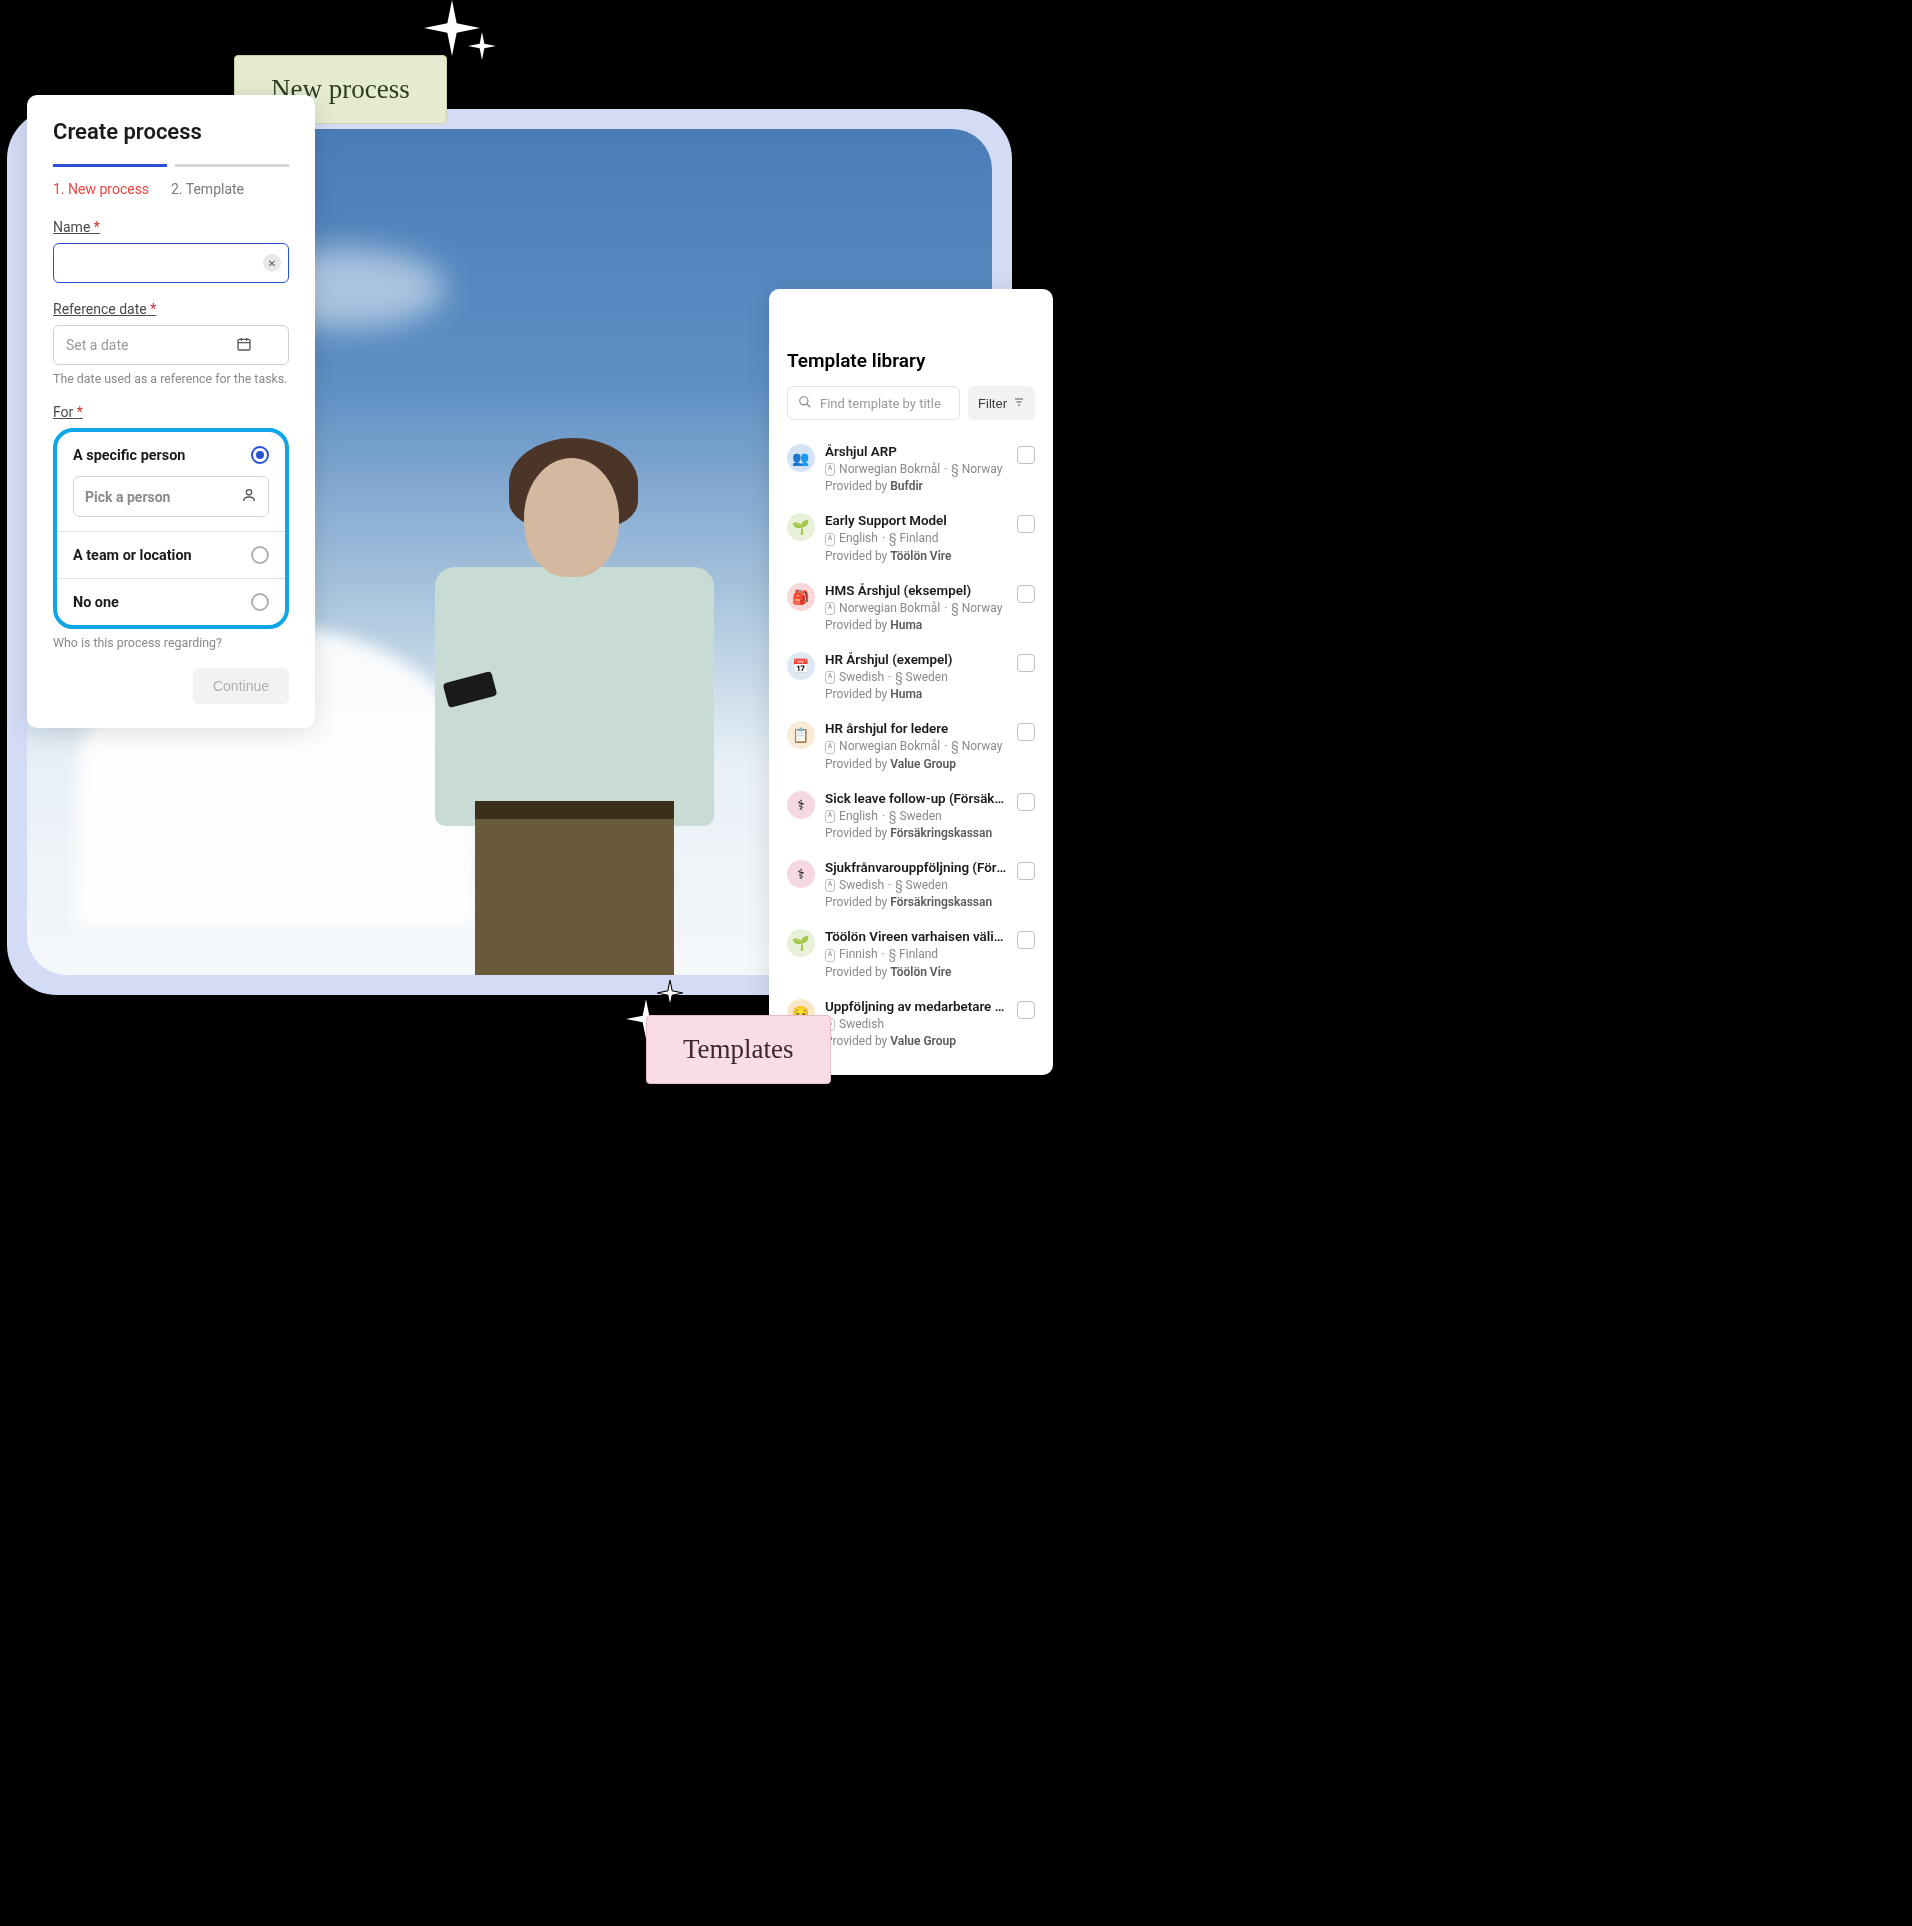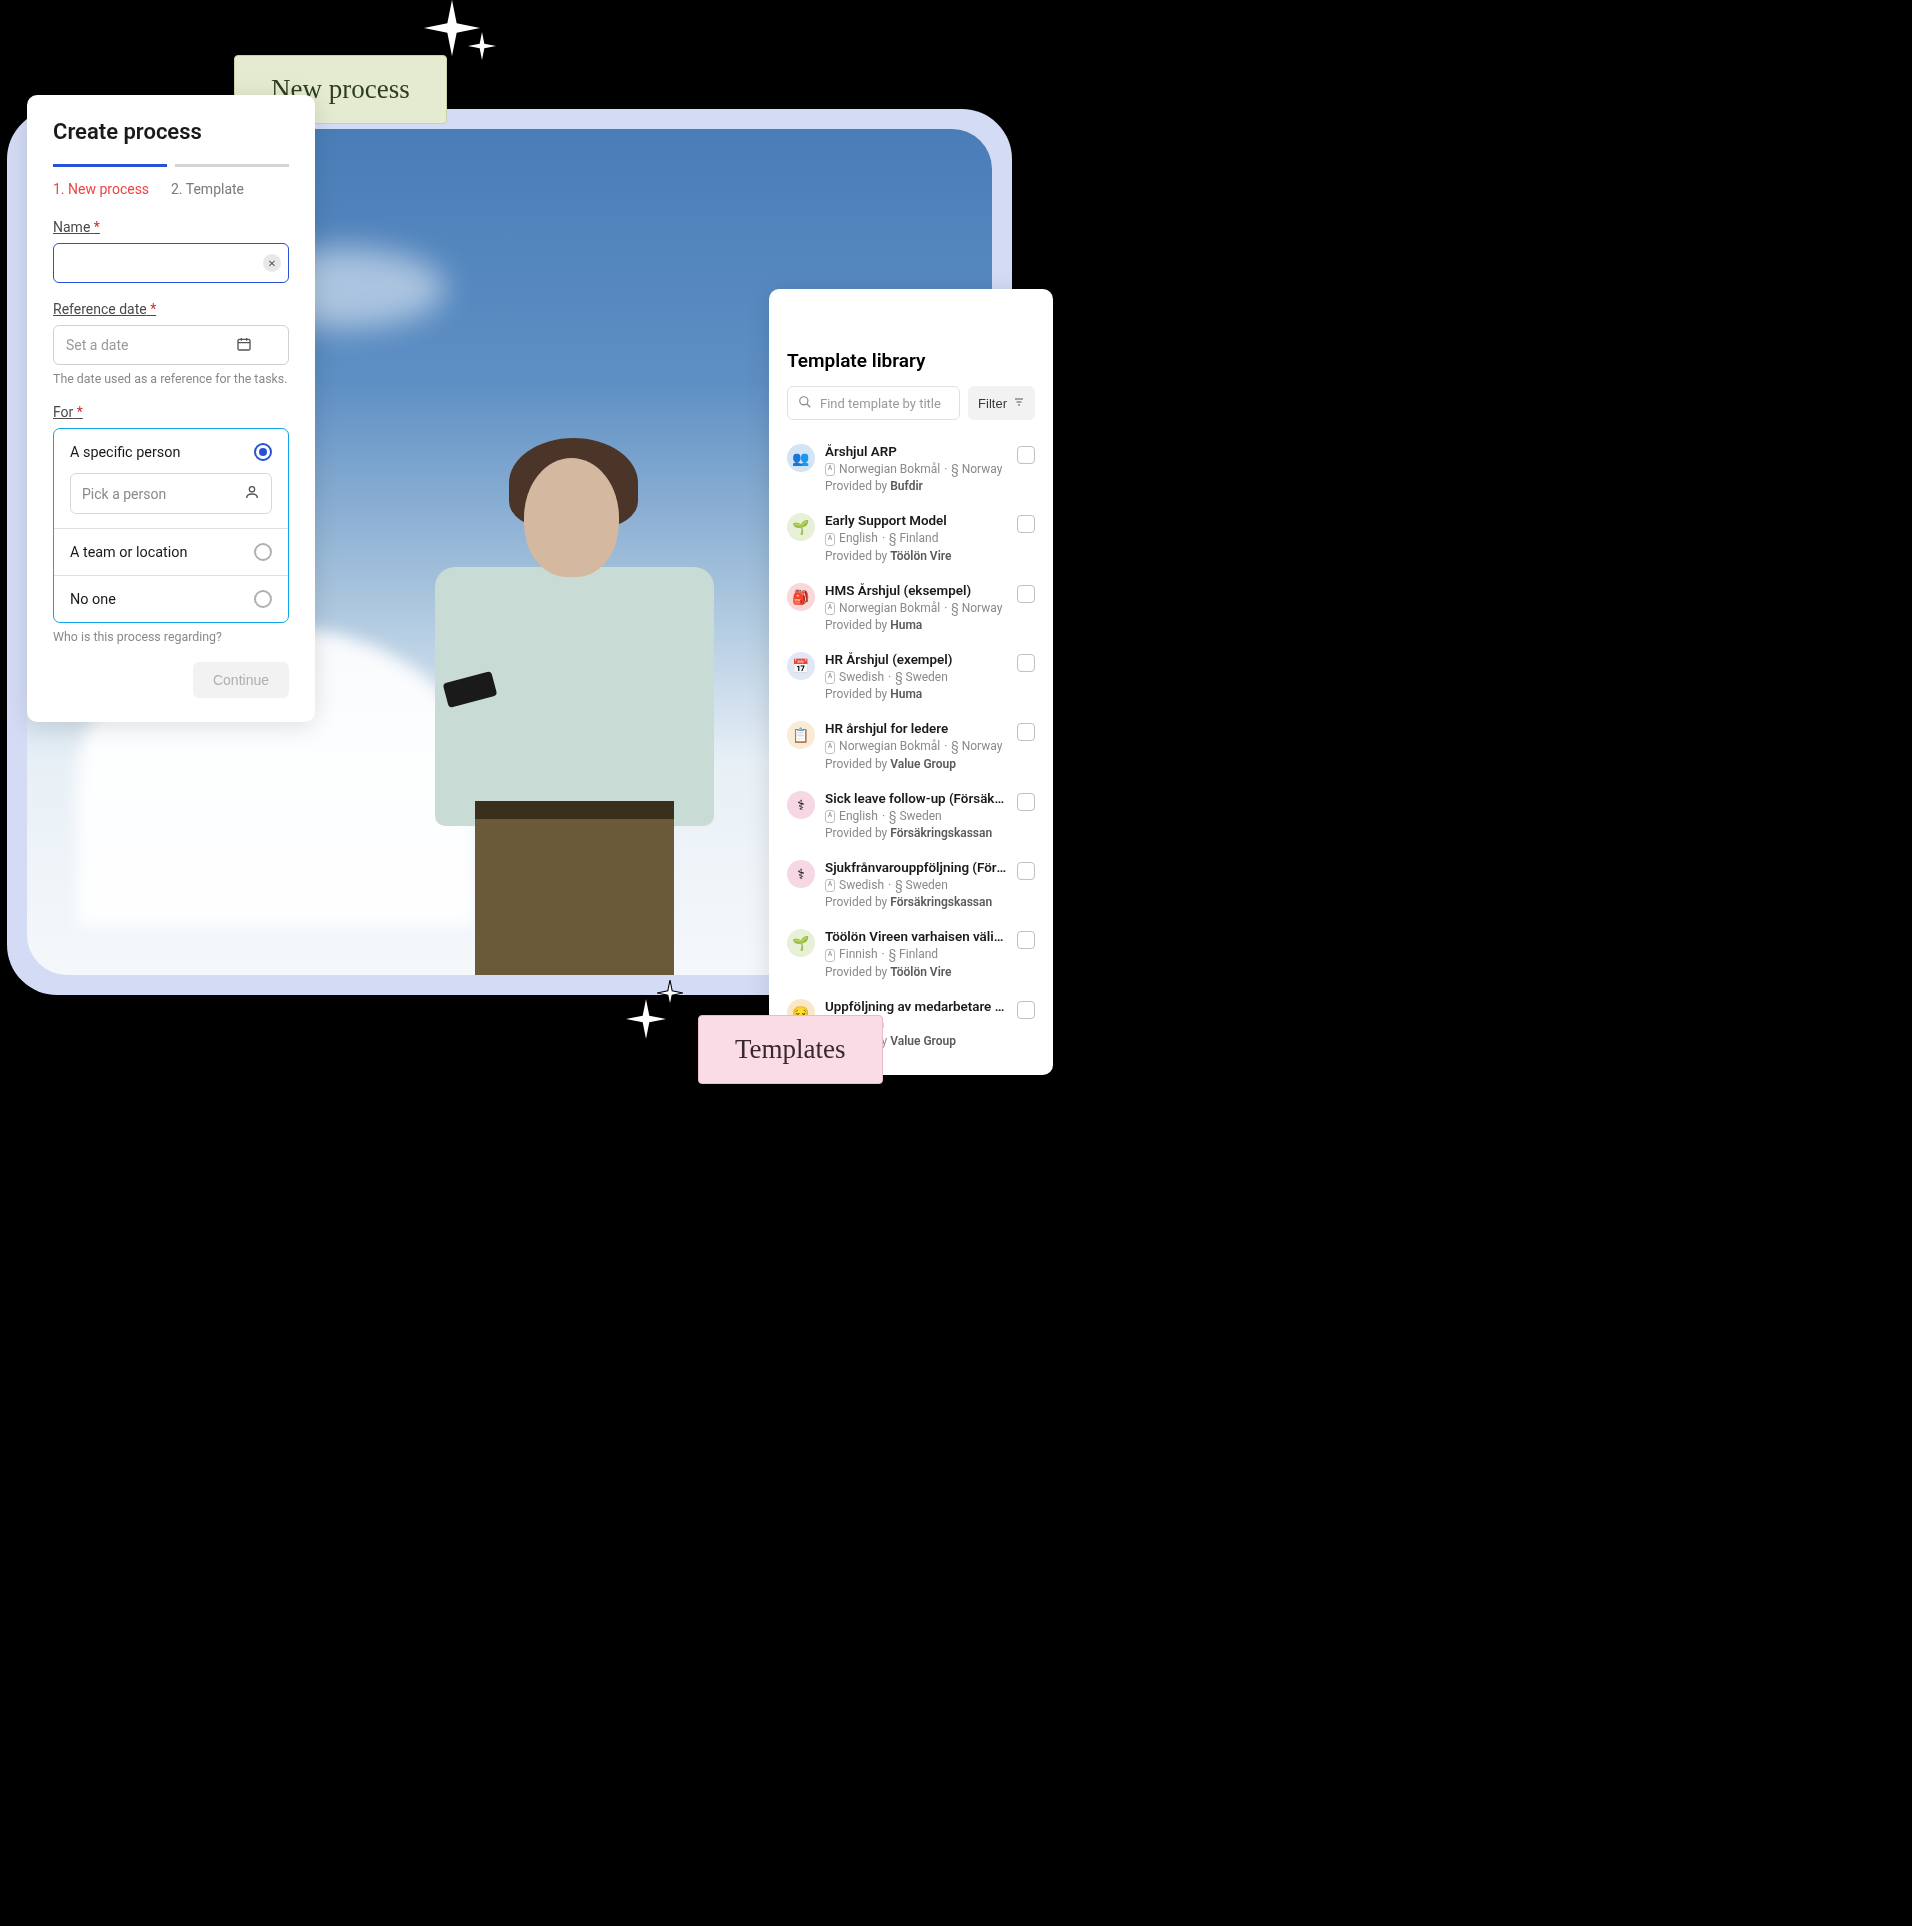--- a/index.html
+++ b/index.html
@@ -49,21 +49,21 @@
 .sparkle svg { display: block; }
 
 .badge {
   position: absolute;
   padding: 18px 36px;
   font-size: 27px;
   font-weight: 500;
   border-radius: 4px;
 }
 .badge-new { left: 234px; top: 55px; background: #e4ebd0; color: #2d3d1f; border: 1px solid #c8d4a8; font-family: Georgia, serif; }
-.badge-templates { left: 698px; top: 1015px; background: #f9dce6; color: #3a2830; border: 1px solid #e8bcc8; font-family: Georgia, serif; }
+.badge-templates { left: 646px; top: 1015px; background: #f9dce6; color: #3a2830; border: 1px solid #e8bcc8; font-family: Georgia, serif; }
 
 .panel {
   position: absolute;
   background: #fff;
   border-radius: 10px;
   box-shadow: 0 4px 24px rgba(0,0,0,0.12);
 }
 
 .create-panel {
   left: 27px;
@@ -119,21 +119,21 @@
   padding: 0 36px 0 12px;
   font-size: 14px;
   color: #9a9a9a;
   display: flex;
   align-items: center;
   justify-content: space-between;
   cursor: pointer;
 }
 .help-text { font-size: 12.4px; color: #8a8a8a; margin-top: 6px; }
 
-.radio-group { border: 1px solid #0ea5e9; border-radius: 7px; overflow: hidden; }
+.radio-group { border: 4px solid #0ea5e9; border-radius: 20px; overflow: hidden; font-weight: bold; }
 .radio-opt { padding: 14px 16px; display: flex; align-items: center; justify-content: space-between; border-bottom: 1px solid #e0e0e0; cursor: pointer; }
 .radio-opt:last-child { border-bottom: none; }
 .radio-opt.expanded { flex-direction: column; align-items: stretch; gap: 12px; }
 .radio-opt-row { display: flex; align-items: center; justify-content: space-between; width: 100%; }
 .radio-label { font-size: 14.4px; color: #1a1a1a; }
 .radio-circle { width: 18px; height: 18px; border: 2px solid #b0b0b0; border-radius: 50%; display: flex; align-items: center; justify-content: center; }
 .radio-circle.selected { border-color: #2851d8; }
 .radio-circle.selected::after { content: ""; width: 8px; height: 8px; background: #2851d8; border-radius: 50%; }
 .person-picker {
   border: 1px solid #d8d8d8;

